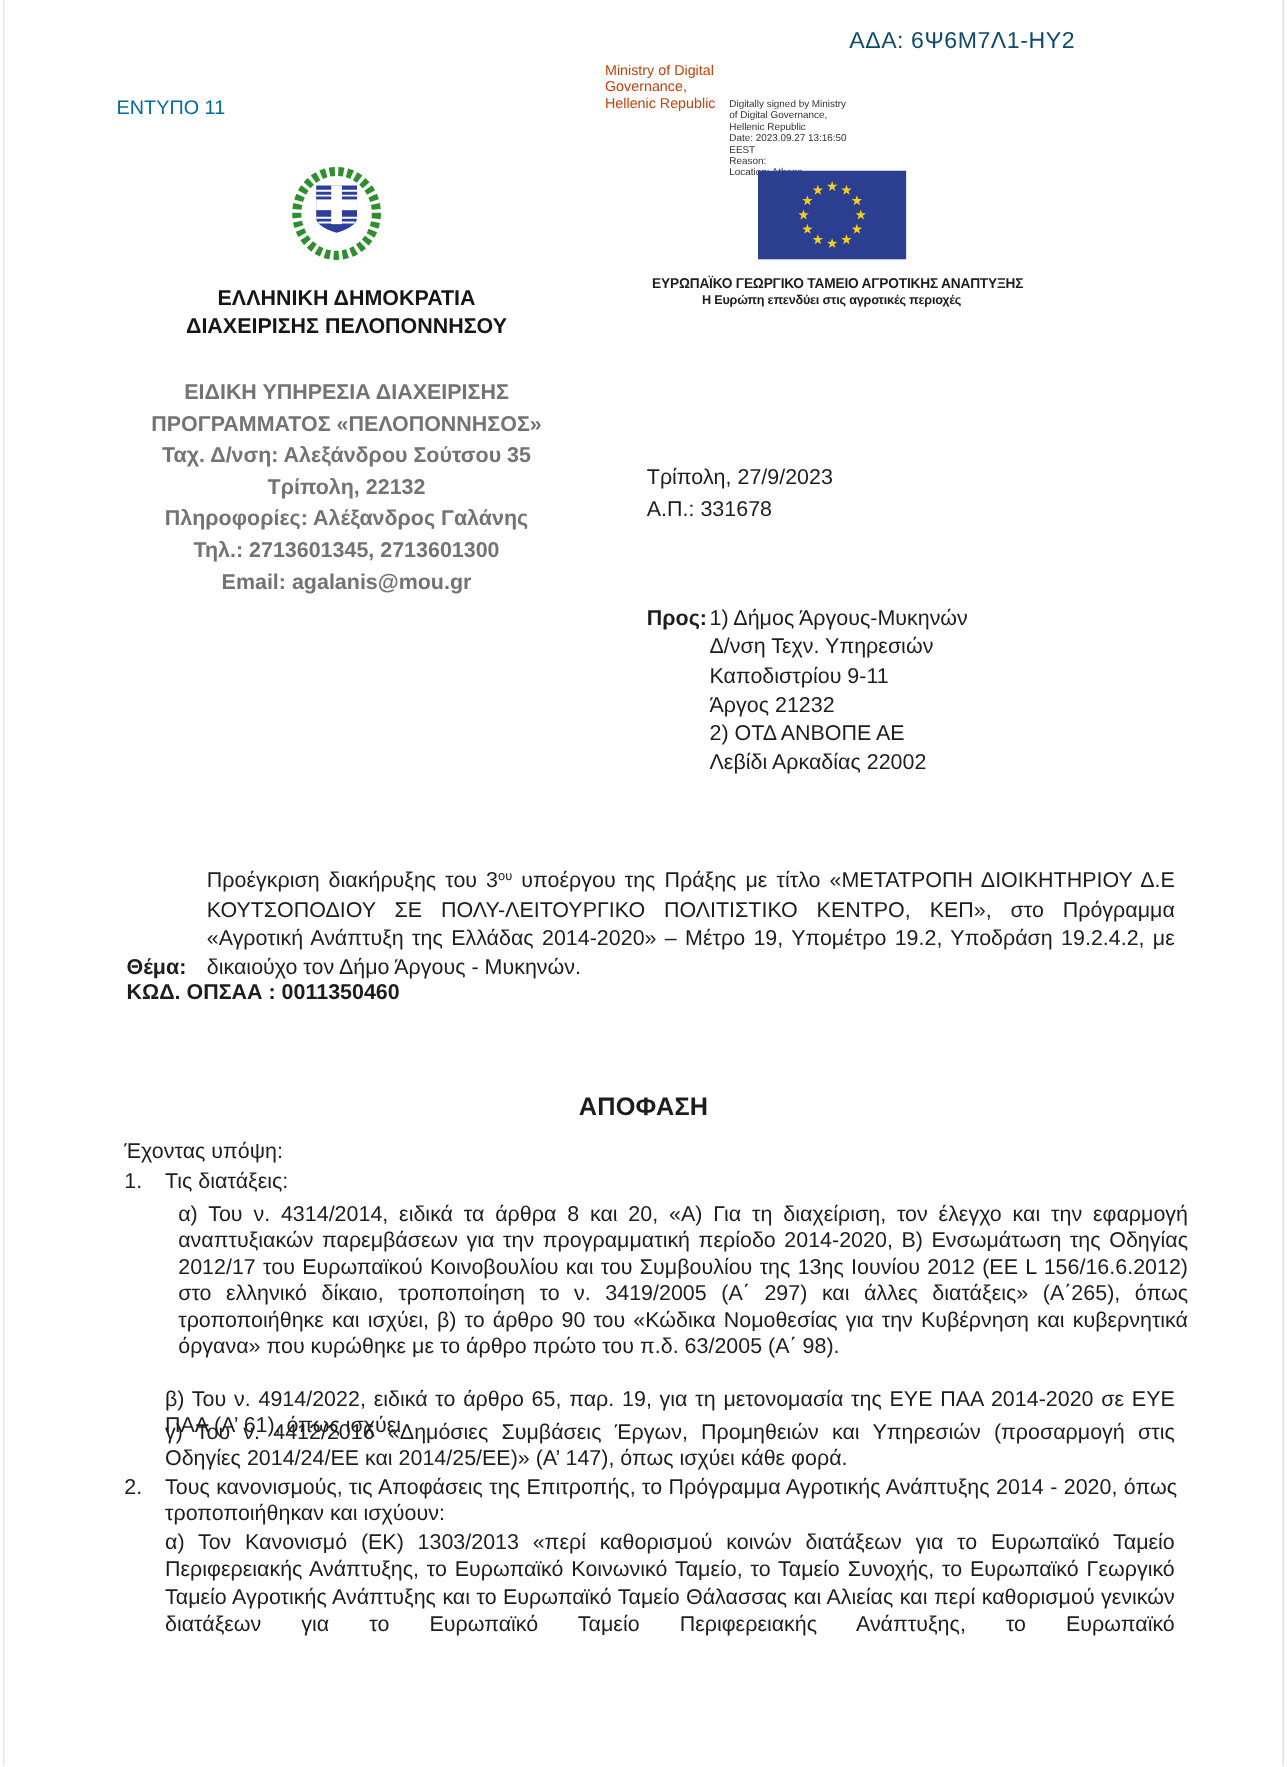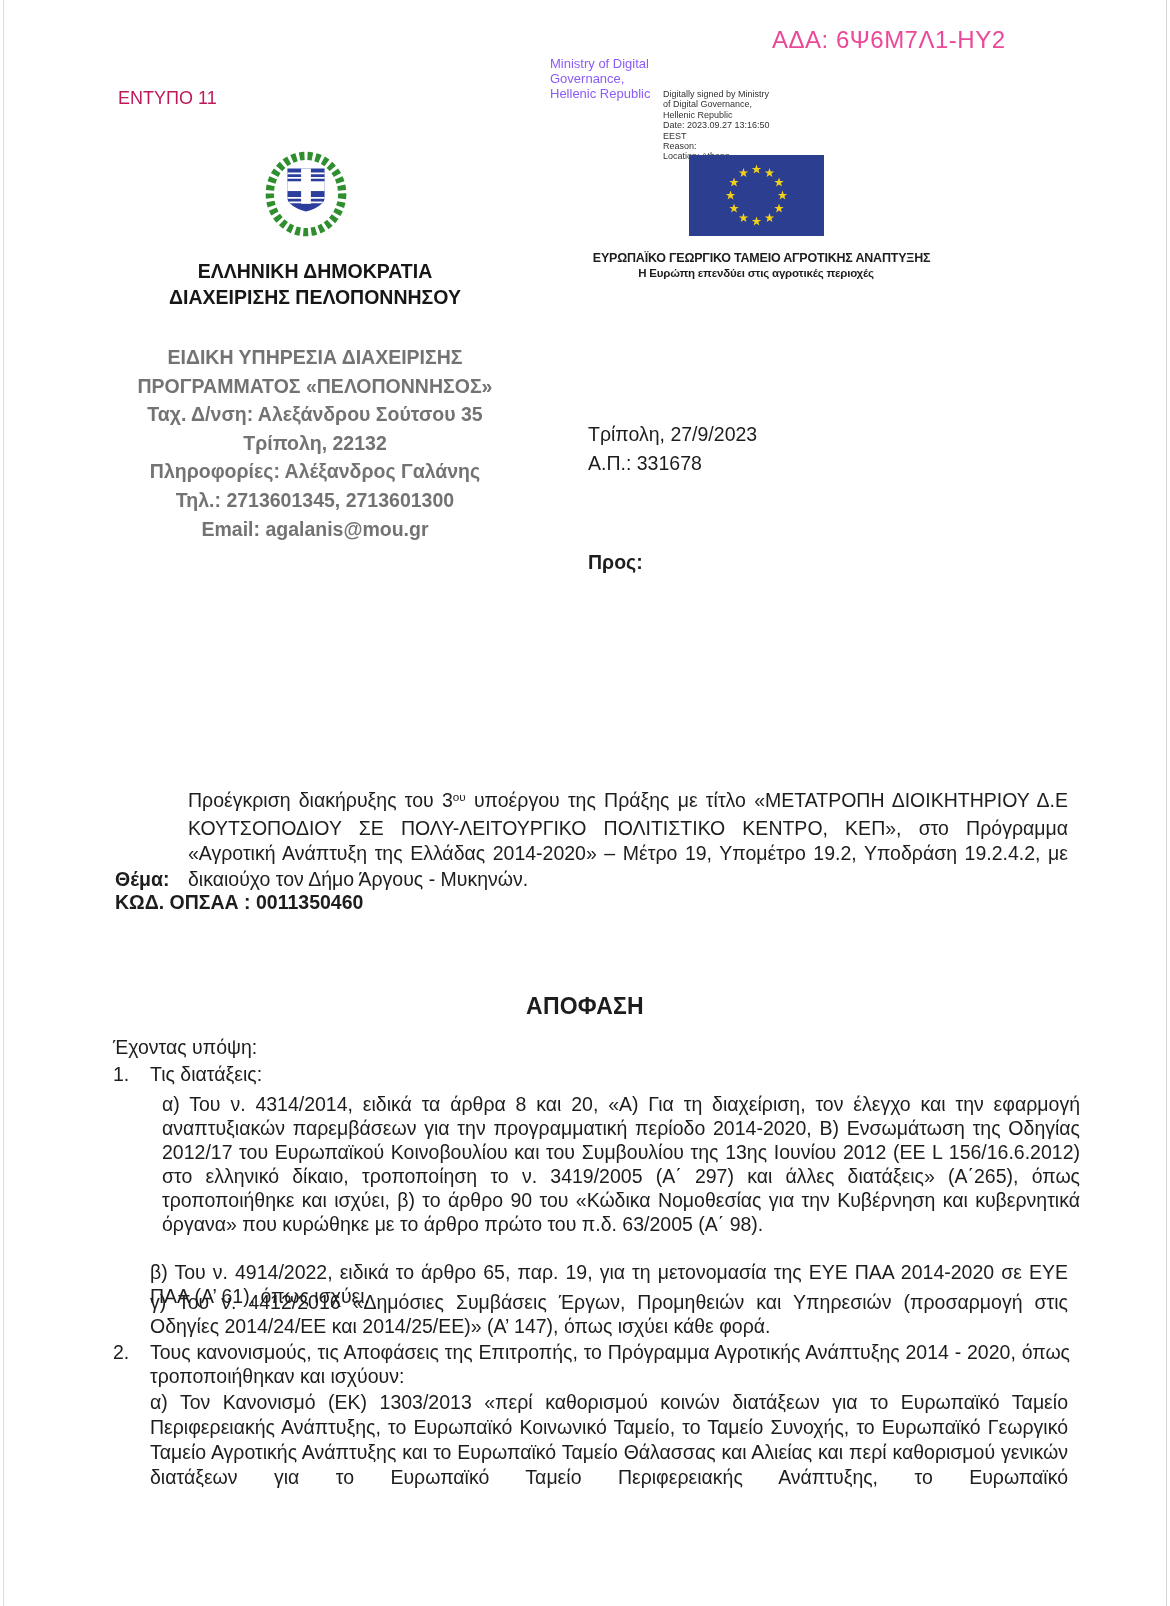--- a/index.html
+++ b/index.html
@@ -3,24 +3,24 @@
 <meta charset="utf-8">
 <style>
   html,body{margin:0;padding:0;background:#ffffff;}
   .page{
     position:relative; width:1170px; height:1606px; background:#ffffff;
     font-family:"Liberation Sans",sans-serif; color:#1d1d1d; overflow:hidden;
   }
   .edge{position:absolute;top:0;bottom:0;width:1px;background:#dddddd;}
   .edge-left{left:3px;} .edge-right{right:3px;background:#d6d6d6;}
 
-  .ada{position:absolute; left:772px; top:26px; font-size:24px; letter-spacing:.5px; color:#ec4899;text-align:right;}
-  .form-code{position:absolute; left:118px; top:88px; font-size:18px; color:#be185d;}
+  .ada{position:absolute; left:772px; top:26px; font-size:21px; letter-spacing:.5px; color:#0c4a6e;text-align:right;}
+  .form-code{position:absolute; left:106px; top:88px; font-size:18px; color:#0369a1;}
 
-  .sig-signer{position:absolute; left:550px; top:56px; width:112px; font-size:13px; line-height:15px; color:#8b5cf6;}
+  .sig-signer{position:absolute; left:550px; top:56px; width:112px; font-size:13px; line-height:15px; color:#c2410c;}
   .sig-details{position:absolute; left:663px; top:54px; width:130px; font-size:9px; line-height:10.4px; color:#333;margin-top:35px;}
 
   .emblem{position:absolute; left:262px; top:150px; width:88px; height:88px;}
 
   .republic{position:absolute; left:105px; top:258px; width:420px; text-align:center;
     font-weight:700; font-size:19.5px; line-height:26px; color:#161616;}
   .agency{position:absolute; left:105px; top:343px; width:420px; text-align:center;
     font-weight:700; font-size:19.5px; line-height:28.6px; color:#737373;}
 
   .eu{position:absolute; left:586px; top:155px; width:340px; text-align:center;}
@@ -137,20 +137,28 @@
     <div class="eu-line2">Η Ευρώπη επενδύει στις αγροτικές περιοχές</div>
   </div>
 
   <div class="date-block">
     <div>Τρίπολη, 27/9/2023</div>
     <div><span>Α.Π.:</span> <span class="b">331678</span></div>
   </div>
 
   <div class="recipients">
     <div class="rec-label">Προς:</div>
+    <div class="rec-lines">
+        <div>1) Δήμος Άργους-Μυκηνών</div>
+        <div>Δ/νση Τεχν. Υπηρεσιών</div>
+        <div>Καποδιστρίου 9-11</div>
+        <div>Άργος 21232</div>
+        <div>2) ΟΤΔ ΑΝΒΟΠΕ ΑΕ</div>
+        <div>Λεβίδι Αρκαδίας 22002</div>
+      </div>
   </div>
 
   <div class="subject">
     <div class="subject-label">Θέμα:</div>
     <div class="subject-text just"><span>Προέγκριση διακήρυξης του 3</span><sup>ου</sup><span> υποέργου της Πράξης με τίτλο «ΜΕΤΑΤΡΟΠΗ ΔΙΟΙΚΗΤΗΡΙΟΥ  Δ.Ε ΚΟΥΤΣΟΠΟΔΙΟΥ ΣΕ ΠΟΛΥ-ΛΕΙΤΟΥΡΓΙΚΟ ΠΟΛΙΤΙΣΤΙΚΟ ΚΕΝΤΡΟ, ΚΕΠ</span><span class="b">»</span><span>, στο Πρόγραμμα «Αγροτική Ανάπτυξη της Ελλάδας 2014-2020» – Μέτρο 19, Υπομέτρο 19.2, Υποδράση 19.2.4.2, με δικαιούχο τον Δήμο Άργους - Μυκηνών.</span></div>
   </div>
 
   <div class="opsaa">ΚΩΔ. ΟΠΣΑΑ : 0011350460</div>
 
   <div class="decision-heading">ΑΠΟΦΑΣΗ</div>

